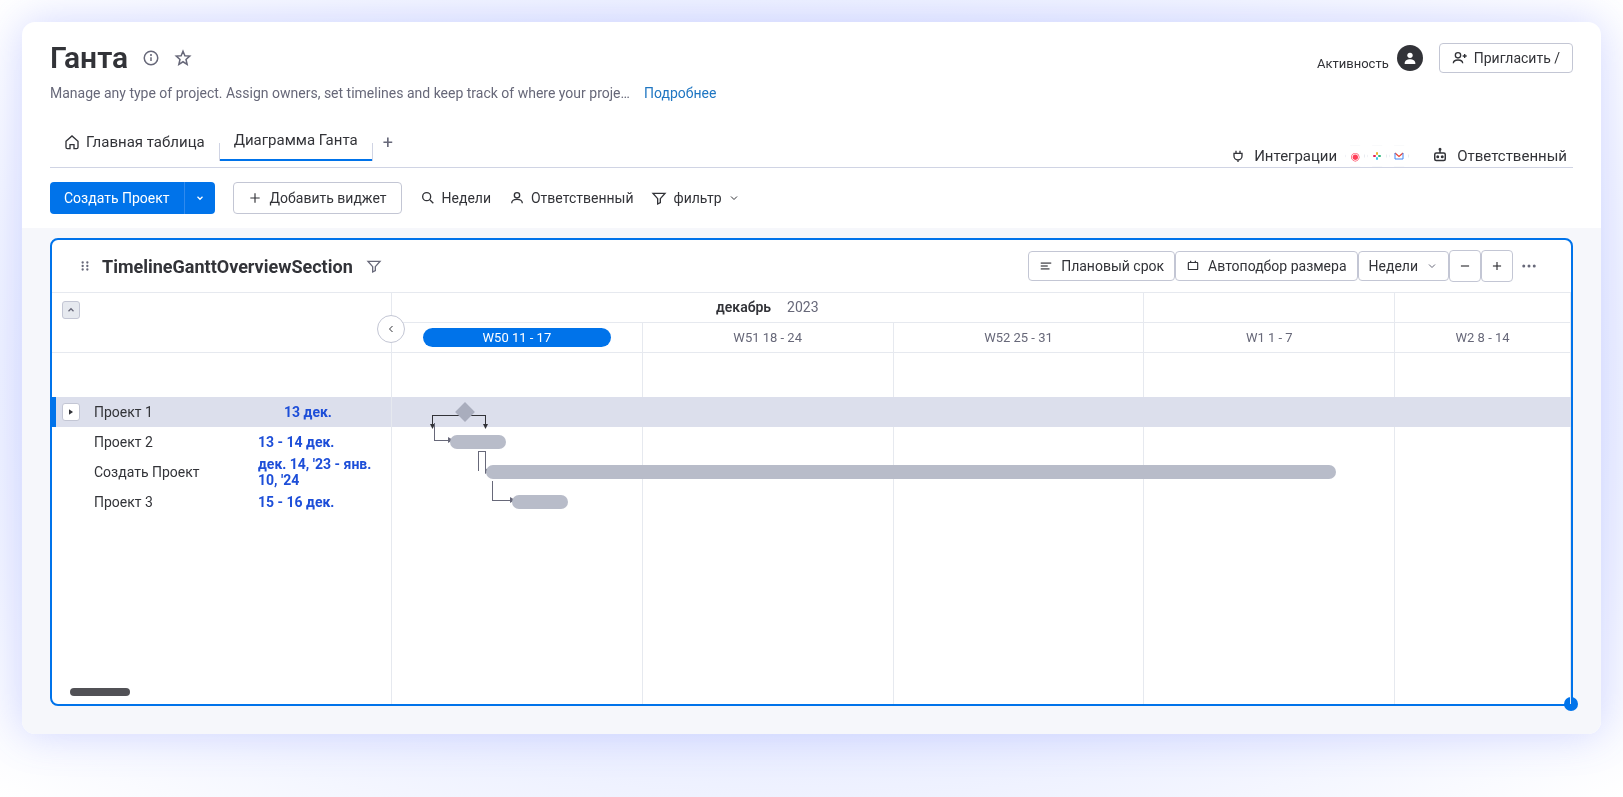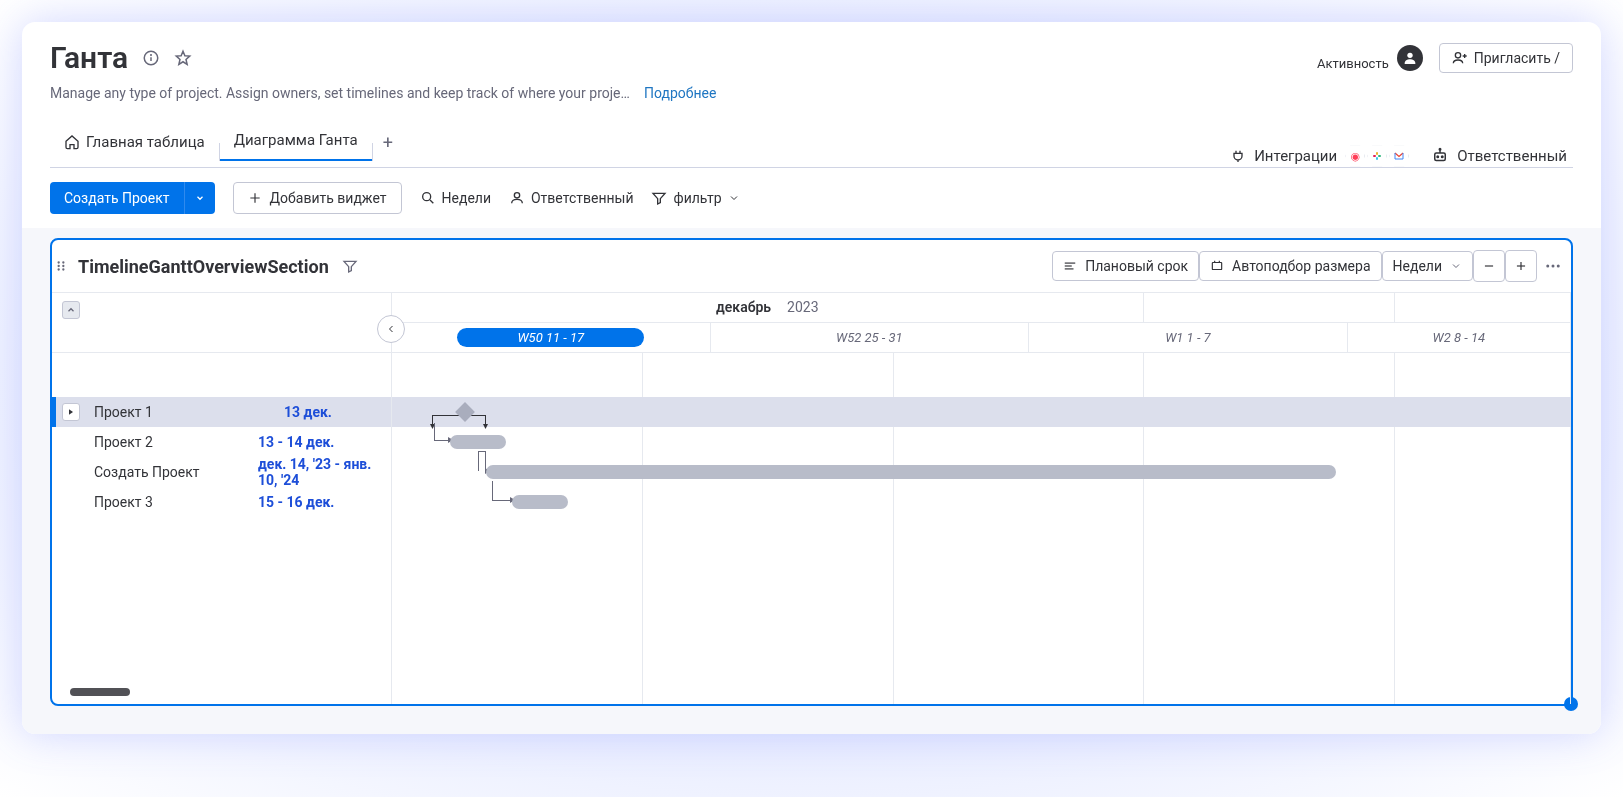--- a/index.html
+++ b/index.html
@@ -52,21 +52,21 @@
   .create-btn-main { background:#0073ea; color:#fff; padding:8px 14px; border-radius:4px 0 0 4px; font-size:14px; cursor:pointer; }
   .create-btn-chevron { background:#0073ea; color:#fff; padding:8px 10px; border-radius:0 4px 4px 0; border-left:1px solid #2f8aee; cursor:pointer; display:flex; align-items:center; }
   .widget-btn { border:1px solid #c3c6d4; border-radius:4px; padding:7px 14px; display:flex; align-items:center; gap:8px; cursor:pointer; background:#fff; }
   .tool { display:flex; align-items:center; gap:6px; color:#323338; cursor:pointer; }
   .tool svg { stroke:#323338; }
   .filter-chevron { color:#676879; }
   
   .content-area { flex:1; background:#f6f7fb; padding:10px 28px 28px 28px; }
   .gantt-panel { background:#fff; border:2px solid #0073ea; border-radius:8px; height:100%; position:relative; display:flex; flex-direction:column; }
   .gantt-handle { position:absolute; right:-7px; bottom:-7px; width:14px; height:14px; border-radius:50%; background:#0073ea; }
-  .gantt-header { display:flex; align-items:center; justify-content:space-between; padding:10px 2px; border-bottom:1px solid #e6e9ef; }
+  .gantt-header { display:flex; align-items:center; justify-content:space-between; padding:10px 26px; border-bottom:1px solid #e6e9ef; }
   .gantt-title-block { display:flex; align-items:center; gap:10px; }
   .drag-handle { color:#676879; cursor:grab; }
   .gantt-title { font-size:18px; font-weight:700; }
   .gantt-actions { display:flex; align-items:center; }
   .pill-btn { border:1px solid #c3c6d4; border-radius:4px; padding:6px 10px; display:flex; align-items:center; gap:8px; cursor:pointer; background:#fff; font-size:14px; }
   .square-btn { border:1px solid #c3c6d4; border-radius:4px; width:32px; height:32px; display:flex; align-items:center; justify-content:center; cursor:pointer; background:#fff; }
   .more-btn { width:32px; height:32px; display:flex; align-items:center; justify-content:center; cursor:pointer; }
   
   .gantt-body { flex:1; display:flex; overflow:hidden; position:relative; }
   .gantt-left { width:340px; border-right:1px solid #e6e9ef; position:relative; }
@@ -81,21 +81,21 @@
   .expand-caret { width:18px; height:18px; border:1px solid #c3c6d4; border-radius:3px; background:#fff; display:flex; align-items:center; justify-content:center; margin-right:8px; cursor:pointer; }
   .task-name { flex:0 0 196px; padding-left:6px; }
   .task-row.child .task-name { padding-left:32px; }
   .task-date { color:#1d4ed8;font-weight:bold; }
   .gantt-right { flex:1; position:relative; overflow:hidden; }
   .timeline-header { height:60px; border-bottom:1px solid #e6e9ef; display:flex; flex-direction:column; }
   .month-row { height:30px; display:flex; border-bottom:1px solid #e6e9ef; }
   .month-cell { flex:1; display:flex; align-items:center; justify-content:center; font-size:14px; color:#676879; border-right:1px solid #e6e9ef; }
   .month-cell:first-child { flex:3; }
   .month-cell .bold { font-weight:600; color:#323338; margin-right:16px; }
-  .week-row { height:30px; display:flex;font-style:italic; }
+  .week-row { height:30px; display:flex; }
   .week-cell { flex:1; display:flex; align-items:center; justify-content:center; font-size:13px; color:#676879; border-right:1px solid #e6e9ef; position:relative; }
   .week-cell.current { }
   .week-pill { background:#0073ea; color:#fff; border-radius:10px; padding:2px 60px; font-size:13px; white-space:nowrap; }
   .grid-area { position:relative; height:calc(100% - 60px); }
   .grid-cols { position:absolute; inset:0; display:flex; }
   .grid-col { flex:1; border-right:1px solid #e6e9ef; }
   .bars-layer { position:absolute; left:0; right:0; top:0; }
   .bar-row { height:30px; position:relative; }
   .bar-row.selected-bg { background:#dcdfec; }
   .diamond { position:absolute; width:14px; height:14px; background:#a9adbd; transform:rotate(45deg); top:8px; }
@@ -370,20 +370,23 @@
                 <span>2023</span>
               </div>
               <div class="month-cell"></div>
               <div class="month-cell" style="flex:.7"></div>
             </div>
             <div class="week-row">
               <div class="week-cell current">
                 <span class="week-pill">W50 11 - 17</span>
               </div>
               <div class="week-cell">
+                  <span>W51 18 - 24</span>
+                </div>
+              <div class="week-cell">
                   <span>W52 25 - 31</span>
                 </div>
               <div class="week-cell">
                   <span>W1 1 - 7</span>
                 </div>
               <div class="week-cell" style="flex:.7">
                   <span>W2 8 - 14</span>
                 </div>
             </div>
           </div>

